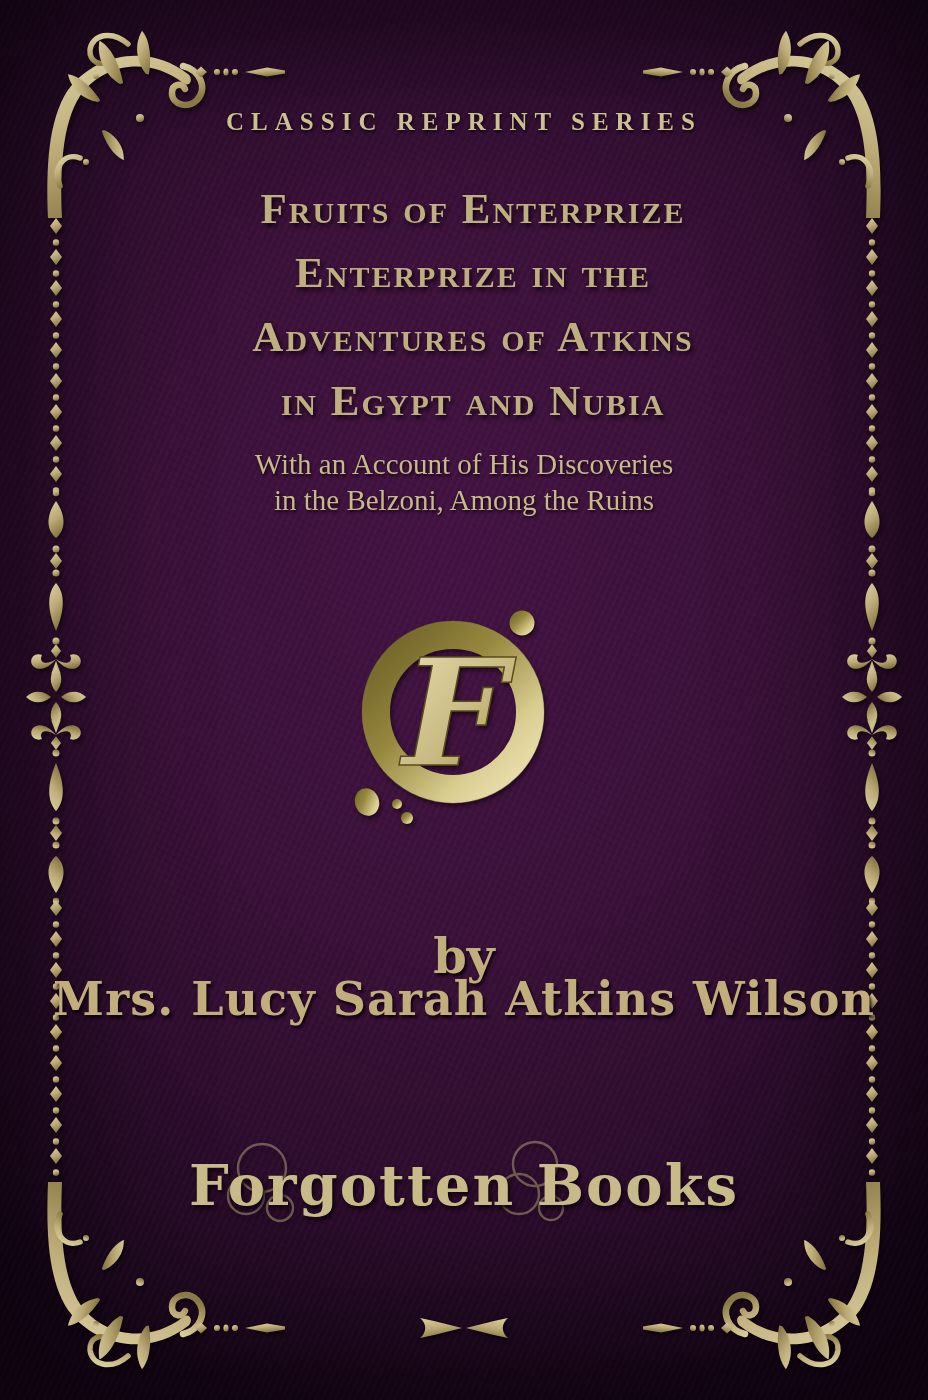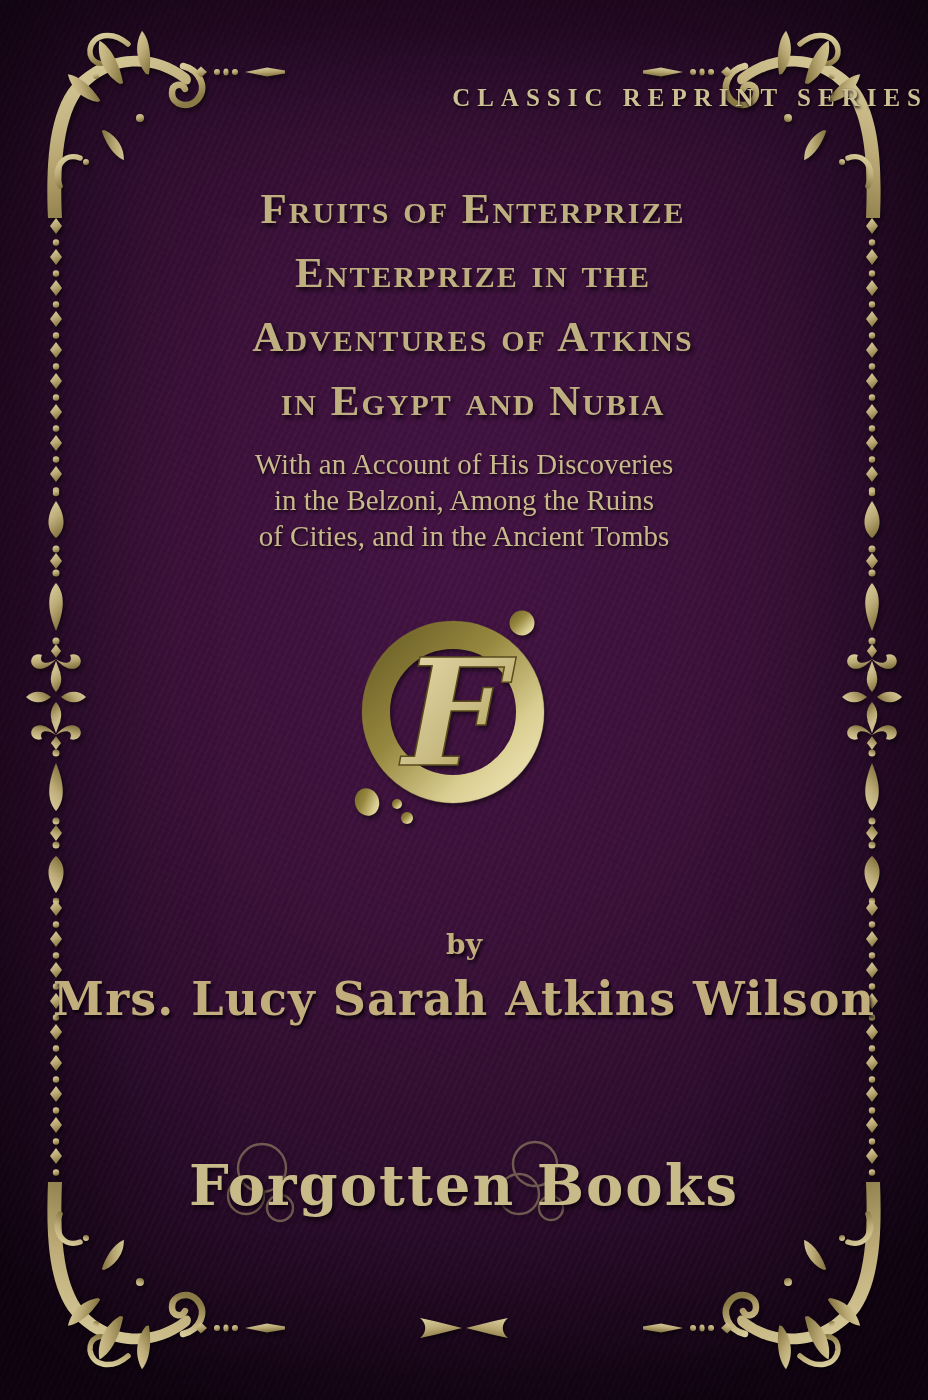--- a/index.html
+++ b/index.html
@@ -10,37 +10,37 @@
     font-family:"Liberation Serif",serif;
     background:
       repeating-linear-gradient(115deg, rgba(255,245,255,0.018) 0 2px, rgba(0,0,0,0) 2px 6px),
       repeating-linear-gradient(28deg, rgba(0,0,0,0.05) 0 2px, rgba(0,0,0,0) 2px 7px),
       radial-gradient(ellipse 720px 900px at 49% 40%, #431343 0%, #3a1139 42%, #2e0d2e 68%, #1e081f 92%, #170518 100%);
     box-shadow: inset 0 0 140px 50px rgba(5,0,6,0.55);
   }
   .frame-svg{position:absolute;left:0;top:0;filter:drop-shadow(2px 3px 2px rgba(0,0,0,0.5));}
   .txt{position:absolute;left:0;width:100%;text-align:center;color:#c6b585;}
   .series{
-    top:84px;font-size:25px;letter-spacing:7px;font-weight:bold;
-    color:#cdbf94;text-shadow:1px 2px 3px rgba(8,1,8,0.85), 0 0 1px rgba(0,0,0,.4);text-align:right;
+    top:108px;font-size:25px;letter-spacing:7px;font-weight:bold;
+    color:#cdbf94;text-shadow:1px 2px 3px rgba(8,1,8,0.85), 0 0 1px rgba(0,0,0,.4);
   }
   .title{
     top:168px;font-size:43px;line-height:64px;font-weight:bold;
     font-variant:small-caps;letter-spacing:2px;color:#bfaf80;
     text-shadow:2px 3px 4px rgba(8,1,8,0.85);
     margin:9px;
     text-align:center;
   }
   .subtitle{
     top:446px;font-size:29px;line-height:36px;font-weight:normal;
     color:#c8b88c;text-shadow:1px 2px 3px rgba(8,1,8,0.85);
     margin:0;
   }
   .blackletter{font-family:"DejaVu Serif",serif;font-weight:bold;}
-  .byline{top:928px;font-size:28px;color:#c2ae7c;text-shadow:2px 3px 3px rgba(8,1,8,0.85);}
+  .byline{top:928px;font-size:48px;color:#c2ae7c;text-shadow:2px 3px 3px rgba(8,1,8,0.85);}
   .author{top:972px;font-size:46px;color:#c2ae7c;letter-spacing:1px;text-shadow:2px 3px 3px rgba(8,1,8,0.85);}
   .publisher{top:1152px;font-size:56px;color:#c9ba8a;letter-spacing:2px;text-shadow:2px 3px 4px rgba(8,1,8,0.85);}
   .line-block span{display:block;}
 </style>
 </head>
 <body>
 
 <div class="cover">
 
   <svg class="frame-svg" width="928" height="1400" viewBox="0 0 928 1400">
@@ -178,20 +178,19 @@
   <h1 class="txt title line-block">
     <span>Fruits of Enterprize</span>
     <span>Enterprize in the</span>
     <span>Adventures of Atkins</span>
     <span>in Egypt and Nubia</span>
   </h1>
 
   <p class="txt subtitle line-block">
     <span>With an Account of His Discoveries</span>
     <span>in the Belzoni, Among the Ruins</span>
-    <span>of Cities, and in the Ancient Tombs</span>
   </p>
 
   <div class="txt byline blackletter">by</div>
   <div class="txt author blackletter">Mrs. Lucy Sarah Atkins Wilson</div>
   <div class="txt publisher blackletter">Forgotten Books</div>
 
 </div>
 
 </body></html>

